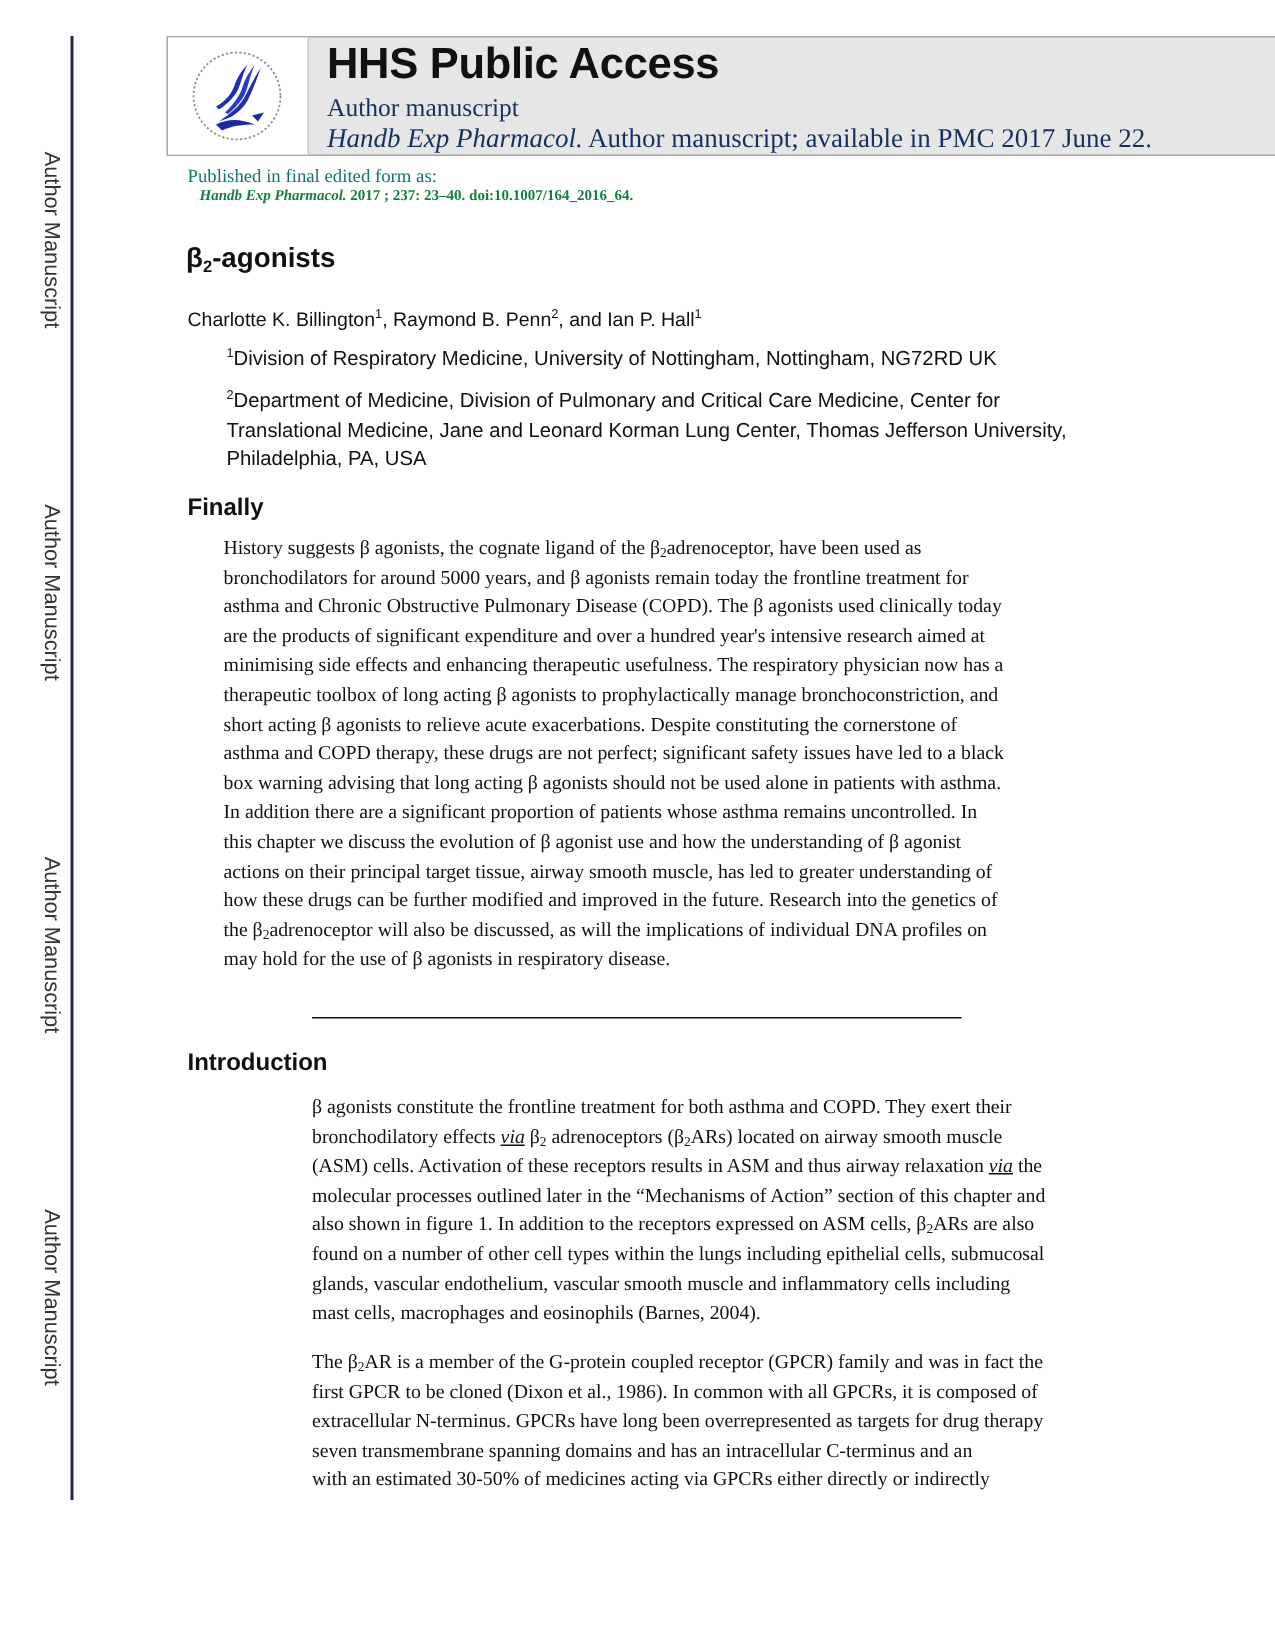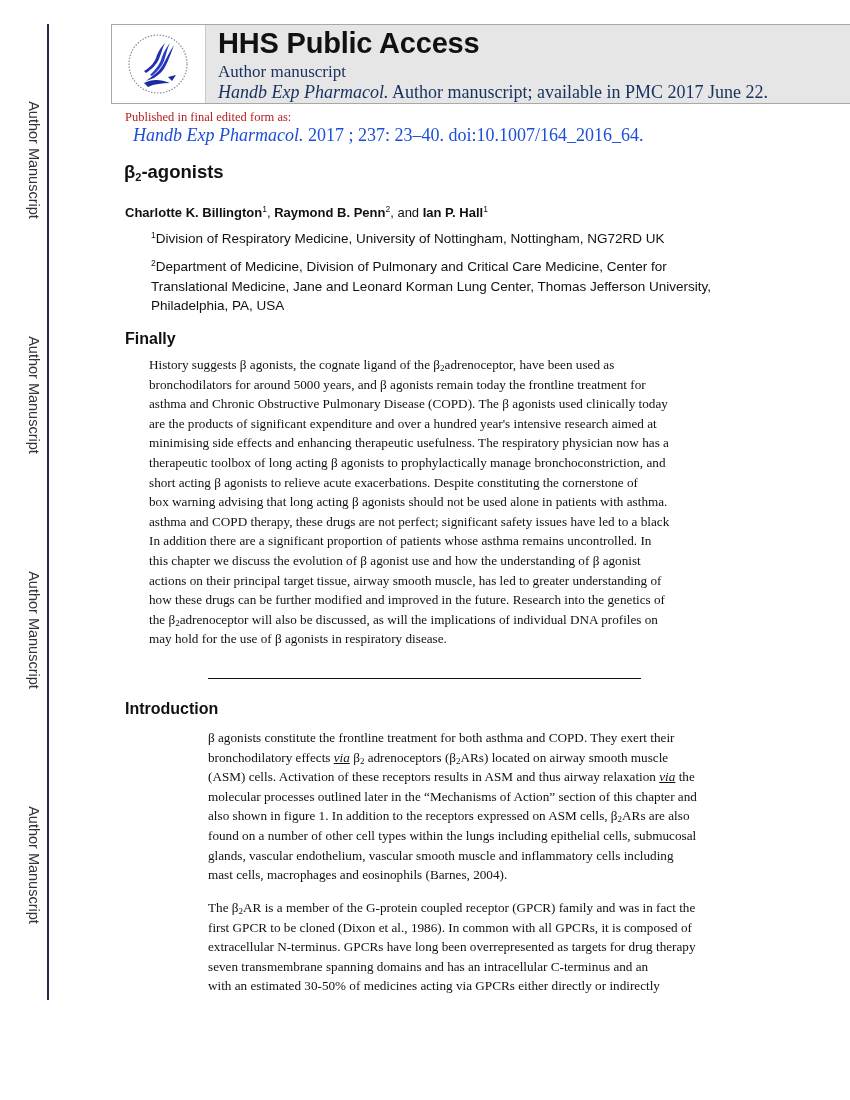--- a/index.html
+++ b/index.html
@@ -36,29 +36,29 @@
     position: absolute; left: 106px; top: 37px; font-size: 17px; color: #16315f;
     font-family: "Liberation Serif", "DejaVu Serif", serif;
   }
   .hhs-avail {
     position: absolute; left: 106px; top: 57px; font-size: 18px; color: #16315f;
     font-family: "Liberation Serif", "DejaVu Serif", serif;
   }
   .hhs-avail i { font-style: italic; }
 
   
-  .pub-label { position: absolute; left: 125px; top: 110px; font-size: 12.5px; color: #b91c1c; }
-  .pub-cite { position: absolute; left: 133px; top: 125px; font-size: 18px; color: #1d4ed8; }
+  .pub-label { position: absolute; left: 125px; top: 110px; font-size: 12.5px; color: #0f766e; }
+  .pub-cite { position: absolute; left: 133px; top: 125px; font-size: 10px; color: #15803d; font-weight: bold; }
   .pub-cite i { font-style: italic; }
 
   .title { position: absolute; left: 124px; top: 161px; font-size: 18.5px; font-weight: bold; color: #111; }
   .title sub { font-size: 11px; vertical-align: -3px; }
 
   .authors { position: absolute; left: 125px; top: 204px; font-size: 13px; color: #111; }
-  .authors b { font-weight: bold; }
+  .authors b { font-weight: normal; }
   .authors sup { font-size: 8.5px; vertical-align: 5px; }
   .aff { position: absolute; left: 135px; font-size: 13.5px; color: #111; line-height: 19.5px; width: 580px; margin-left: 16px; }
   .aff sup { font-size: 8.5px; vertical-align: 5px; }
 
   .section-h { position: absolute; left: 125px; font-size: 16px; font-weight: bold; color: #111; }
 
   .para {
     position: absolute; font-size: 13.2px; line-height: 19.6px; color: #111;
     font-family: "Liberation Serif", "DejaVu Serif", serif;
   }
@@ -114,22 +114,22 @@
 
 <div class="section-h sans" style="top:330px">Finally</div>
 <div class="para" id="abstract-body" style="left:149px; top:355px">
     <div>History suggests β agonists, the cognate ligand of the β<sub>2</sub>adrenoceptor, have been used as</div>
     <div>bronchodilators for around 5000 years, and β agonists remain today the frontline treatment for</div>
     <div>asthma and Chronic Obstructive Pulmonary Disease (COPD). The β agonists used clinically today</div>
     <div>are the products of significant expenditure and over a hundred year's intensive research aimed at</div>
     <div>minimising side effects and enhancing therapeutic usefulness. The respiratory physician now has a</div>
     <div>therapeutic toolbox of long acting β agonists to prophylactically manage bronchoconstriction, and</div>
     <div>short acting β agonists to relieve acute exacerbations. Despite constituting the cornerstone of</div>
+    <div>asthma and COPD therapy, these drugs are not perfect; significant safety issues have led to a black</div>
     <div>box warning advising that long acting β agonists should not be used alone in patients with asthma.</div>
-    <div>asthma and COPD therapy, these drugs are not perfect; significant safety issues have led to a black</div>
     <div>In addition there are a significant proportion of patients whose asthma remains uncontrolled. In</div>
     <div>this chapter we discuss the evolution of β agonist use and how the understanding of β agonist</div>
     <div>actions on their principal target tissue, airway smooth muscle, has led to greater understanding of</div>
     <div>how these drugs can be further modified and improved in the future. Research into the genetics of</div>
     <div>the β<sub>2</sub>adrenoceptor will also be discussed, as will the implications of individual DNA profiles on</div>
     <div>may hold for the use of β agonists in respiratory disease.</div>
   </div>
 
 <div class="divider"></div>
 

